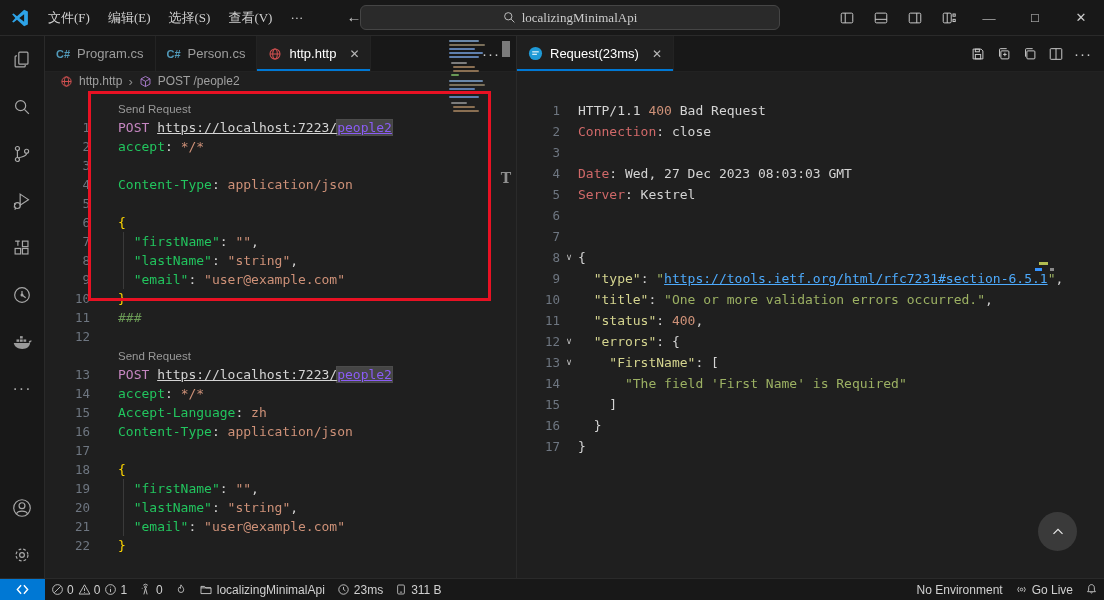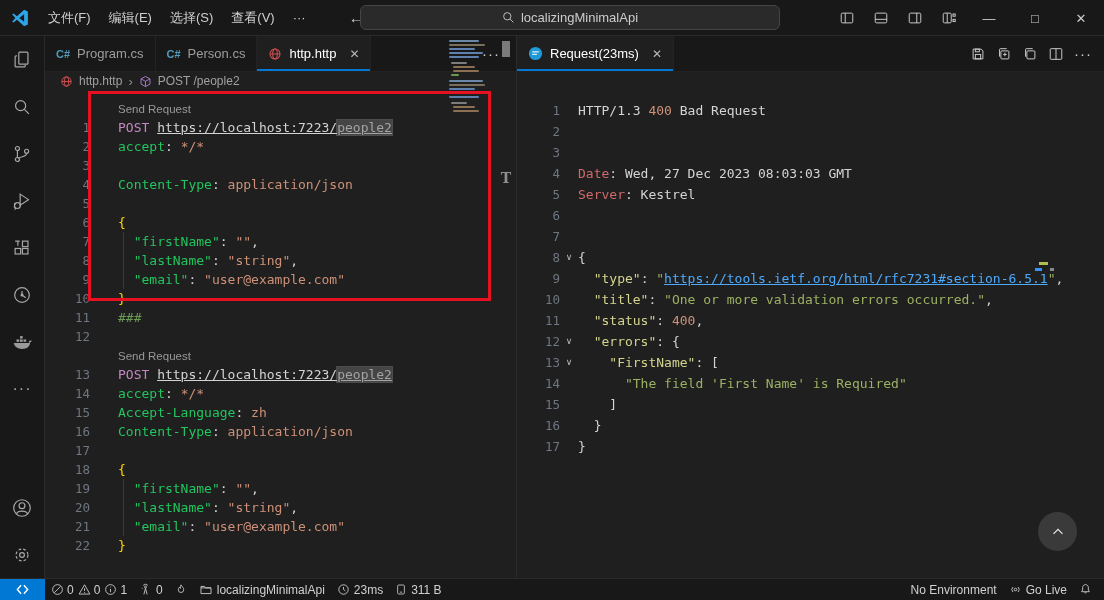--- a/index.html
+++ b/index.html
@@ -5,21 +5,21 @@
   * { margin:0; padding:0; box-sizing:border-box; }
   html,body { width:1104px; height:600px; }
   body { position:relative; overflow:hidden; background:#1f1f1f; color:#cccccc;
          font-family:"Liberation Sans",sans-serif; font-size:13px; }
   svg { display:block; }
   .ic { stroke:#a8a8a8; fill:none; stroke-width:1.3; }
   .ic2 { stroke:#cccccc; fill:none; stroke-width:1.1; }
 
   
   .titlebar { position:absolute; top:0; left:0; right:0; height:36px; background:#181818;
-              border-bottom:1px solid #2a2a2a; display:flex; align-items:center; z-index:20; }
+              border-bottom:1px solid #2a2a2a; display:flex; align-items:center; z-index:20;font-family:Liberation Serif, serif; }
   .logo { margin:0 10px 0 11px; }
   .menus { display:flex; }
   .menu-item { padding:0 9px; height:26px; line-height:26px; border-radius:5px; color:#cfcfcf; cursor:default; }
   .nav { display:flex; gap:14px; margin-left:34px; font-size:15px; }
   .nav .back { color:#cccccc; } .nav .fwd { color:#5e5e5e; }
   .searchbox { position:absolute; left:360px; top:5px; width:420px; height:25px; background:#2a2a2a;
                border:1px solid #454545; border-radius:6px; display:flex; align-items:center;
                justify-content:center; gap:6px; color:#cccccc; }
   .winctl { position:absolute; right:0; top:0; height:36px; display:flex; align-items:center; }
   .winbtn { width:34px; height:36px; display:flex; align-items:center; justify-content:center; color:#cccccc; }
@@ -63,21 +63,21 @@
   .editor-right .ln { width:43px; }
   .fold { flex:none; width:18px; text-align:center; color:#bdbdbd; font-size:9px;
           font-family:"Liberation Sans",sans-serif; }
   .editor-left .tx { margin-left:28px; }
   .tx { position:relative; white-space:pre; }
   .tx.g1::before { content:""; position:absolute; left:5px; top:0; bottom:0; width:1px; background:#3a3a3a; }
 
   .tok-lens  { color:#999999; font-size:11.5px; font-family:"Liberation Sans",sans-serif; }
   .tok-kw    { color:#c586c0; }
   .tok-url   { color:#d4d4d4; text-decoration:underline; }
-  .tok-urlhl { color:#a3a3a3; text-decoration:underline; background:rgba(110,110,110,.48);
+  .tok-urlhl { color:#8b5cf6; text-decoration:underline; background:rgba(110,110,110,.48);
                outline:1px solid rgba(160,160,160,.35); }
   .tok-hdr   { color:#22c55e; }
   .tok-val   { color:#ce9178; }
   .tok-plain { color:#d4d4d4; }
   .tok-brace { color:#ffd700; }
   .tok-comment { color:#6a9955; }
   .tok-rhdr  { color:#d16969; }
   .tok-rnum  { color:#ce9178; }
   .tok-rkey  { color:#d4d48f; }
   .tok-rstr  { color:#9cb163; }
@@ -101,21 +101,21 @@
   
   .annotation { position:absolute; left:88px; top:91px; width:403px; height:210px;
                 border:3px solid #e81123; z-index:60; pointer-events:none; }
 
   
   .statusbar { position:absolute; left:0; right:0; bottom:0; height:22px; background:#181818;
                border-top:1px solid #2a2a2a; display:flex; align-items:center; font-size:12px;
                color:#d0d0d0; z-index:20; }
   .remote { width:45px; height:100%; background:#0078d4; display:flex; align-items:center; justify-content:center; }
   .sb-item { display:flex; align-items:center; gap:4px; padding:0 6px; height:100%; }
-  .sb-right { margin-left:auto; display:flex; align-items:center; height:100%; padding-right:6px; }
+  .sb-right { margin-left:auto; display:flex; align-items:center; height:100%; }
   .sb-g { display:flex; align-items:center; gap:3px; }
 </style>
 </head>
 <body>
 
 <div class="titlebar">
   <span class="logo">
     <svg width="18" height="18" viewBox="0 0 24 24">
         <path fill="#2da3e8" d="M17.5 1 8 9.6 3.4 6 1.5 7l4.3 5-4.3 5 1.9 1L8 14.4l9.5 8.6 5-2.4V3.4zM17.5 7v10L11 12z"></path>
       </svg>
@@ -449,25 +449,26 @@
             <line x1="9" y1="3" x2="9" y2="15"></line>
           </svg>
       </span>
       <span class="dots">···</span>
     </span>
   </div>
   <div class="editor editor-right code" id="code-right">
       <div class="cl">
         <span class="ln">1</span>
         <span class="fold"></span>
-        <span class="tx"><span class="tok-plain">HTTP/1.3 </span><span class="tok-rnum">400</span><span class="tok-plain"> Bad Request</span></span>
+        <span class="tx"><span class="tok-plain">HTTP/1.1 </span><span class="tok-rnum">400</span><span class="tok-plain"> Bad Request</span></span>
       </div>
       <div class="cl">
         <span class="ln">2</span>
         <span class="fold"></span>
+        <span class="tx"><span class="tok-rhdr">Connection</span><span class="tok-plain">: close</span></span>
       </div>
       <div class="cl">
         <span class="ln">3</span>
         <span class="fold"></span>
       </div>
       <div class="cl">
         <span class="ln">4</span>
         <span class="fold"></span>
         <span class="tx"><span class="tok-rhdr">Date</span><span class="tok-plain">: Wed, 27 Dec 2023 08:03:03 GMT</span></span>
       </div>

